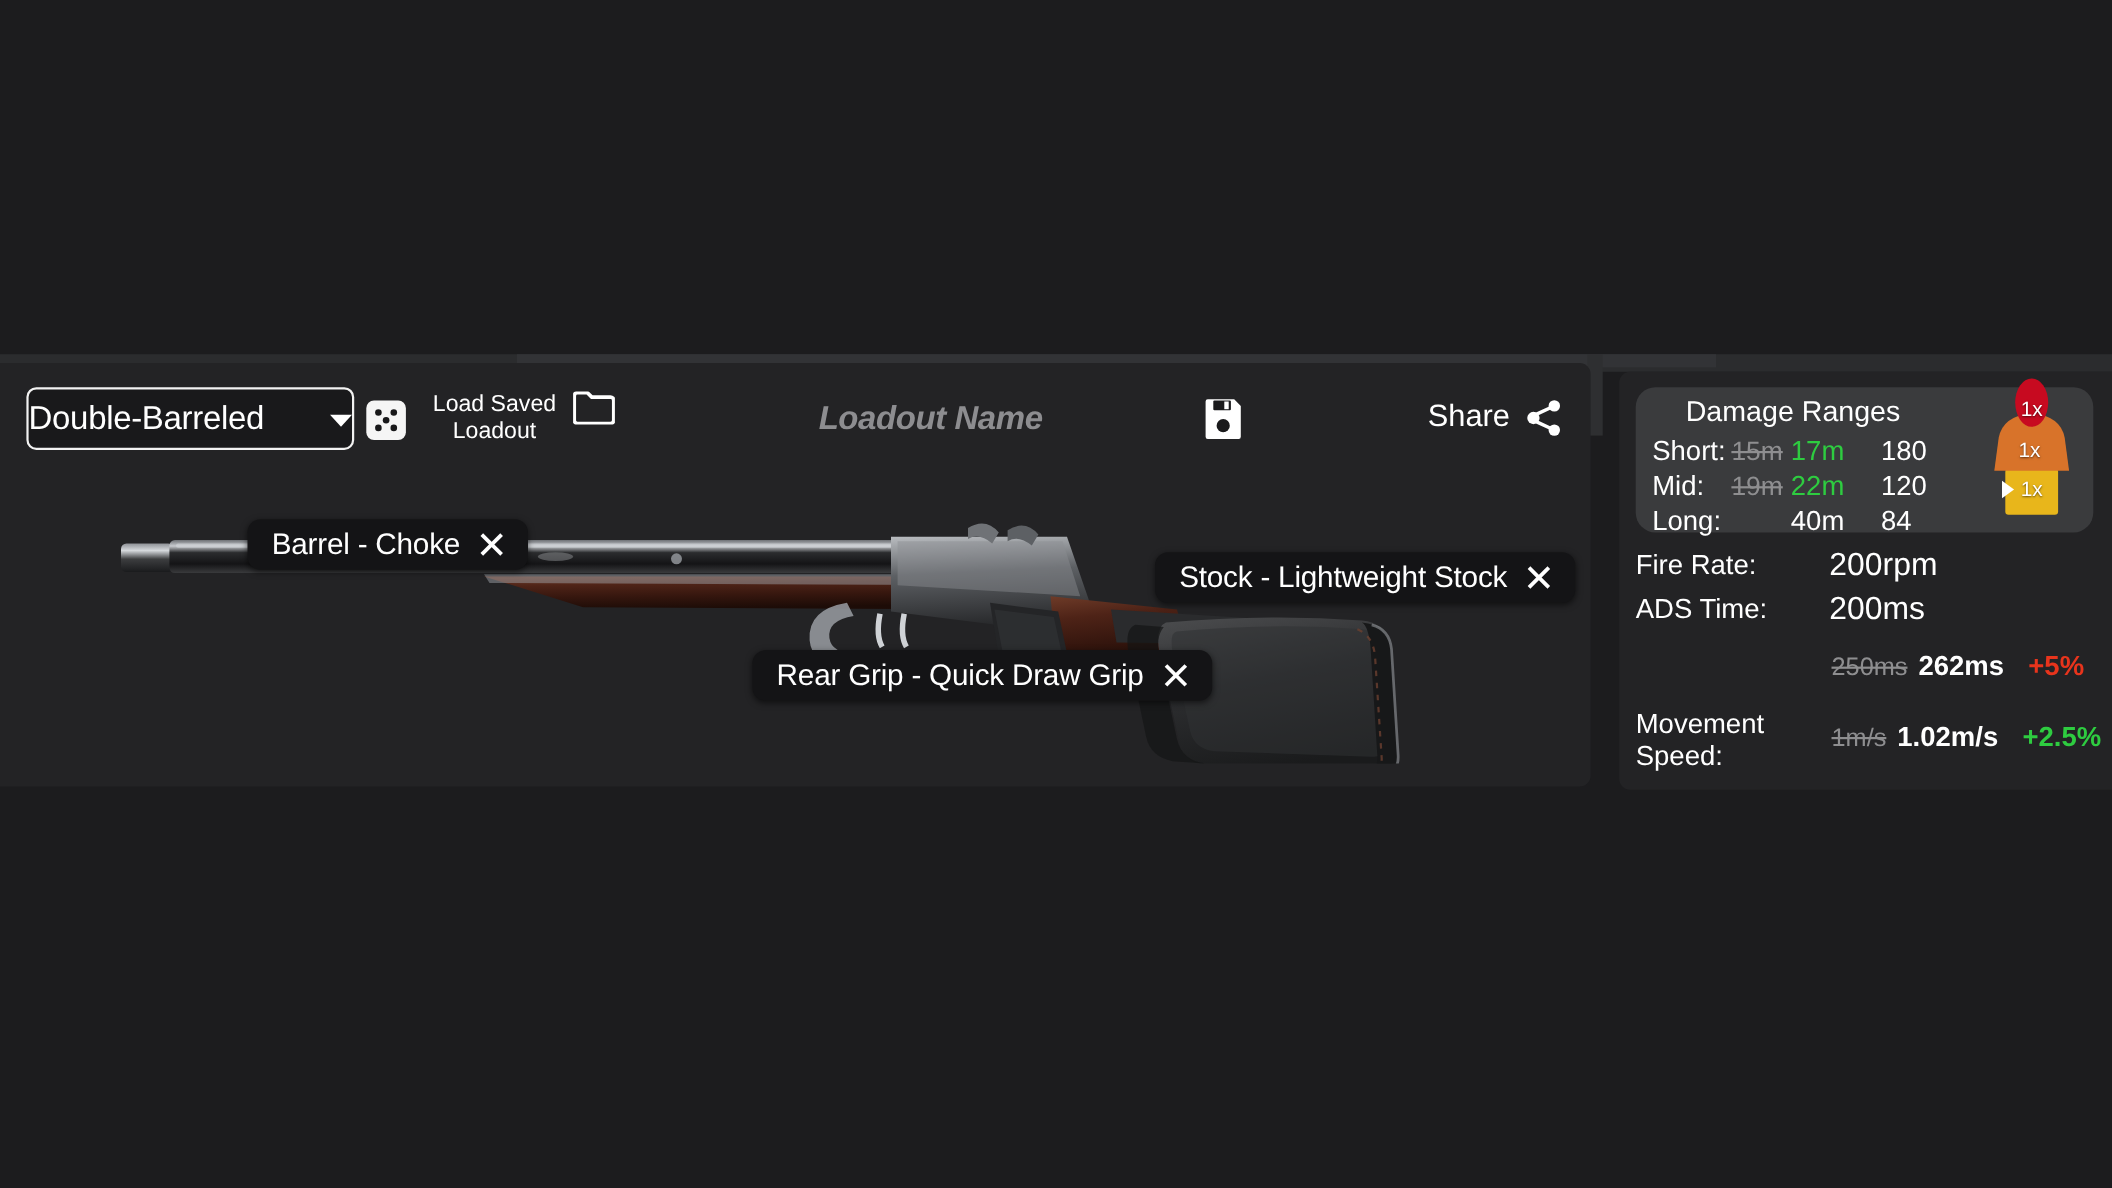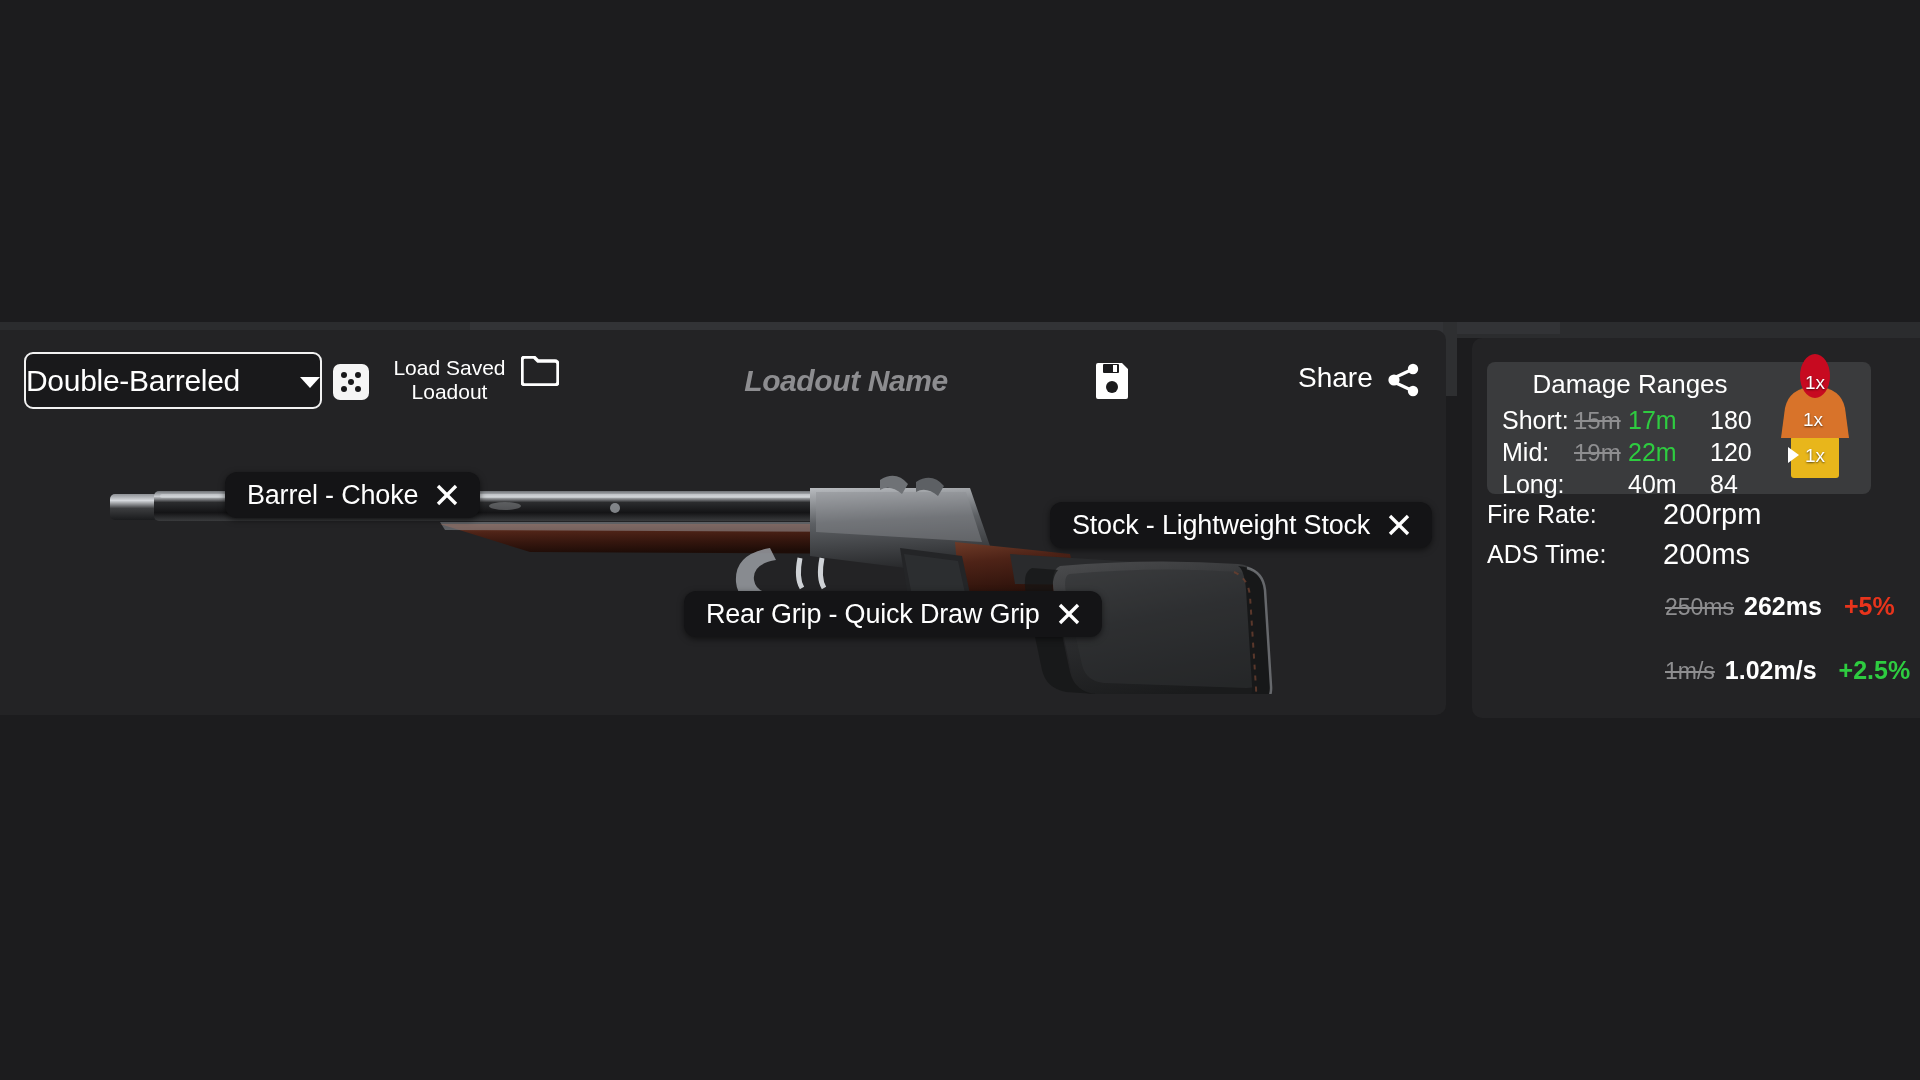--- a/index.html
+++ b/index.html
@@ -198,24 +198,24 @@
   .stats-panel {
     position: absolute;
     left: 1472px; top: 338px;
     width: 448px; height: 380px;
     background: #232325;
     border-radius: 10px 0 0 10px;
   }
 
   .dmg-box {
     position: absolute;
-    left: 15px; top: 24px;
-    width: 384px; height: 132px;
+    left: 15px; top: 14px;
+    width: 416px; height: 132px;
     background: #3a3b3d;
-    border-radius: 8px;
+    border-radius: 18px;
   }
   .dmg-title {
     position: absolute;
     left: 0; top: 7px;
     width: 286px;
     text-align: center;
     color: #ffffff;
     font-size: 26px;
     font-weight: 400;
   }
@@ -530,20 +530,21 @@
 
       <div class="stat-row two-line">
         <span class="stat-vals">
           <span class="v-old">250ms</span>
           <span class="v-new">262ms</span>
           <span class="v-delta down">+5%</span>
         </span>
       </div>
 
       <div class="stat-row two-line">
+        <span class="stat-label">Movement Speed:</span>
         <span class="stat-vals">
           <span class="v-old">1m/s</span>
           <span class="v-new">1.02m/s</span>
           <span class="v-delta up">+2.5%</span>
         </span>
       </div>
     </div>
   </div>
 </div>
 

